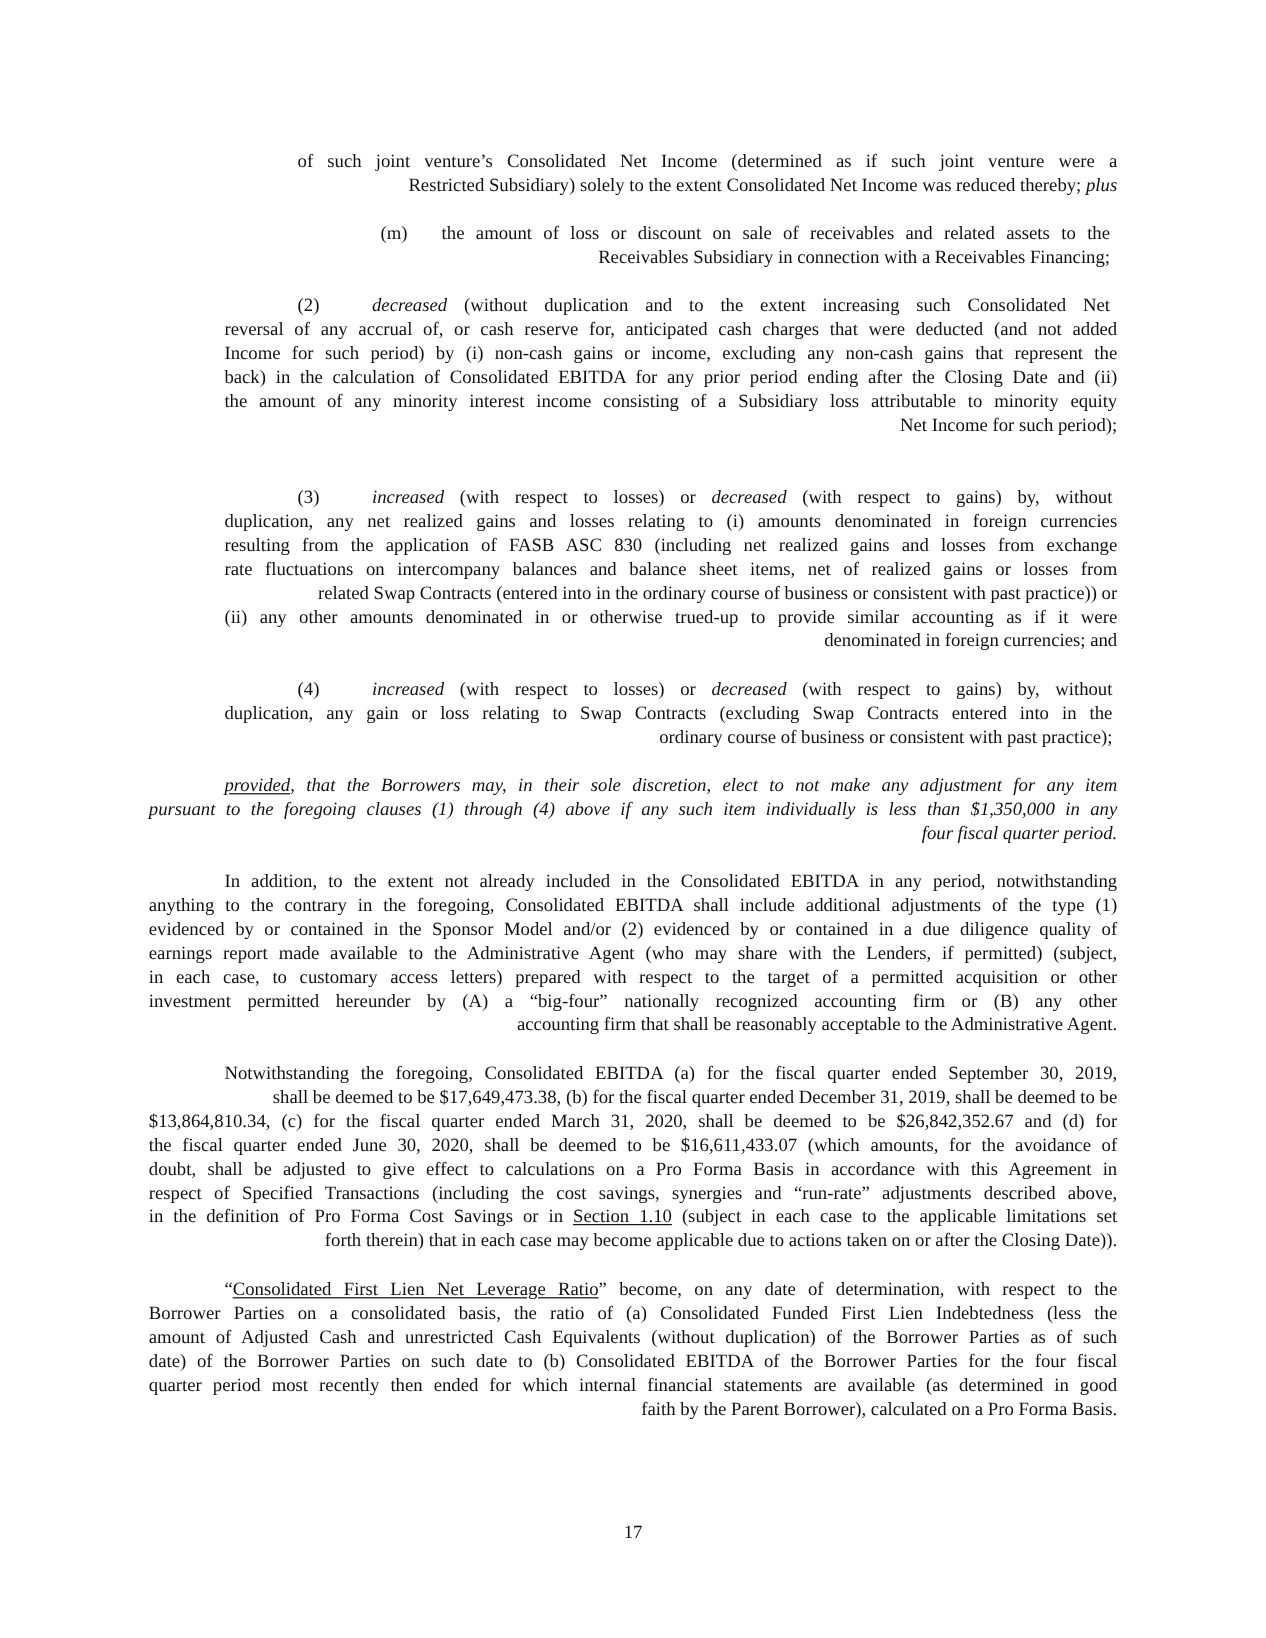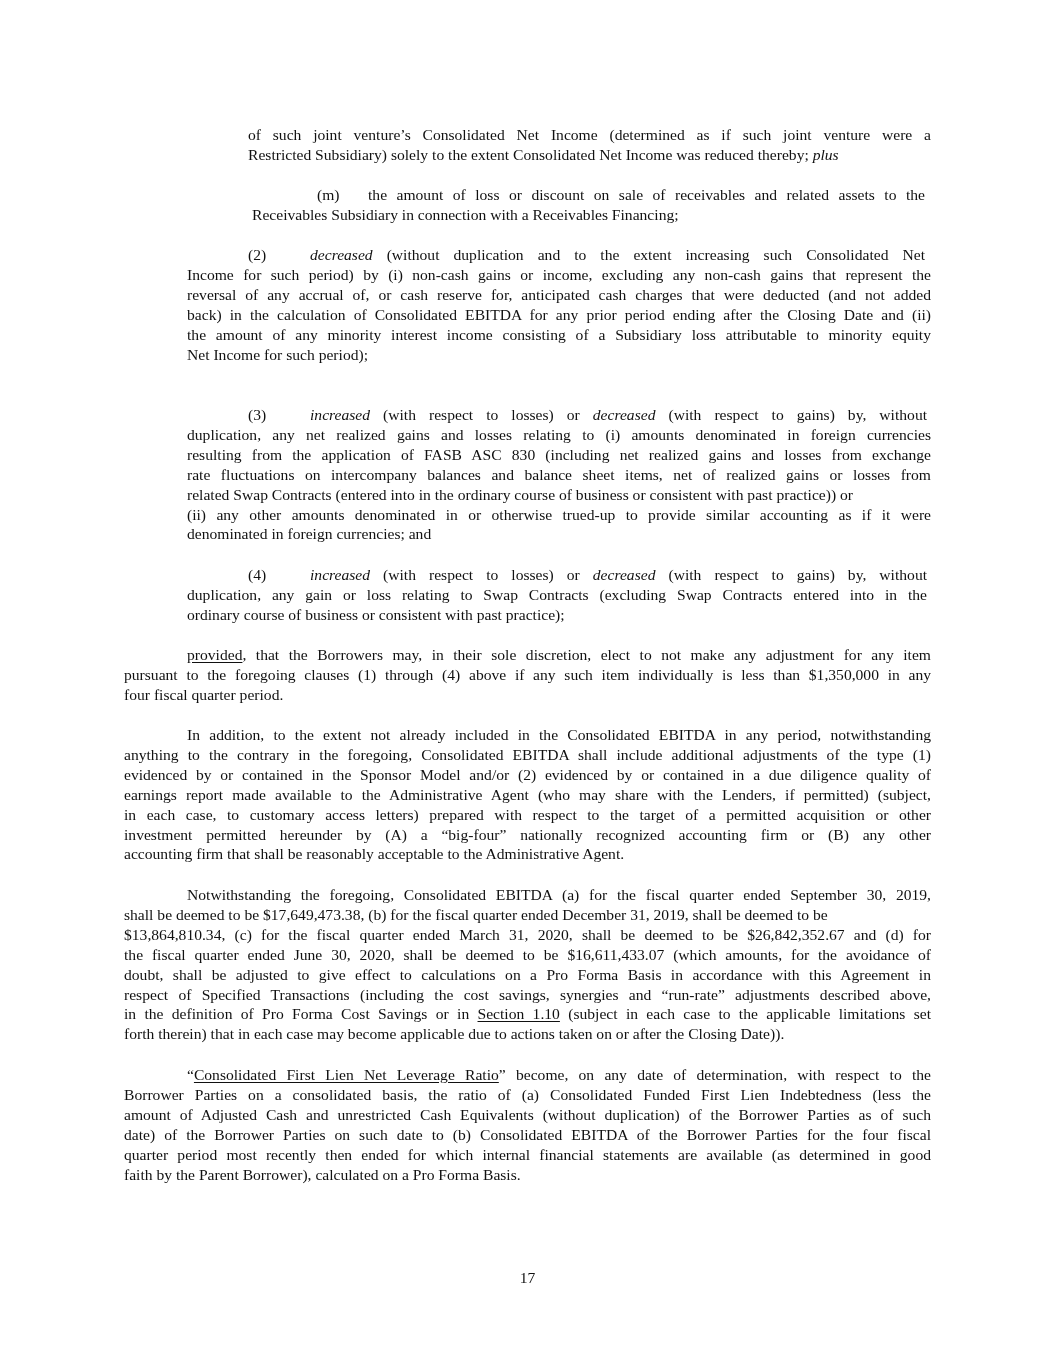--- a/index.html
+++ b/index.html
@@ -11,47 +11,47 @@
     font-size: 15.6px; line-height: 19.9px;
   }
   .blk { position: absolute; text-align: justify; margin: 0; }
   i { font-style: italic; }
   u { text-decoration: underline; text-underline-offset: 2px; }
   #b1 { left: 248px; top: 125px; width: 683px; }
   #b2 { left: 252px; top: 185px; width: 673px; }
   #b3 { left: 187px; top: 245px; width: 744px; }
   #b4 { left: 187px; top: 405px; width: 744px; }
   #b5 { left: 187px; top: 565px; width: 740px; }
-  #b6 { left: 124px; top: 645px; width: 807px; }
+  #b6 { left: 124px; top: 645px; width: 807px; font-style: italic; }
   #b7 { left: 124px; top: 725px; width: 807px; }
   #b8 { left: 124px; top: 885px; width: 807px; }
   #b9 { left: 124px; top: 1065px; width: 807px; }
   #pagenum { position: absolute; left: 0; width: 1055px; top: 1268px; text-align: center; }
   .jl { display: block; text-align: justify; text-align-last: justify; white-space: normal; }
-  .ll { display: block; text-align: left; }
+  .ll { display: block; text-align: right; }
 </style>
 </head>
 <body>
 
 <div class="page">
 
   <div class="blk" id="b1">
     <span class="jl">of such joint venture’s Consolidated Net Income (determined as if such joint venture were a</span>
     <span class="ll"><span style="white-space: pre-wrap;">Restricted Subsidiary) solely to the extent Consolidated Net Income was reduced thereby; </span><i>plus</i></span>
   </div>
 
   <div class="blk" id="b2">
     <span class="jl" style="padding-left:0;"><span style="display:inline-block;width:51px;margin-left:65px;">(m)</span><span>the amount of loss or discount on sale of receivables and related assets to the</span></span>
     <span class="ll">Receivables Subsidiary in connection with a Receivables Financing;</span>
   </div>
 
   <div class="blk" id="b3">
     <span class="jl" style="padding-right:6px;"><span style="display:inline-block;width:62px;margin-left:61px;">(2)</span><i>decreased</i><span style="white-space: pre-wrap;"> (without duplication and to the extent increasing such Consolidated Net</span></span>
+    <span class="jl">reversal of any accrual of, or cash reserve for, anticipated cash charges that were deducted (and not added</span>
     <span class="jl">Income for such period) by (i) non-cash gains or income, excluding any non-cash gains that represent the</span>
-    <span class="jl">reversal of any accrual of, or cash reserve for, anticipated cash charges that were deducted (and not added</span>
     <span class="jl">back) in the calculation of Consolidated EBITDA for any prior period ending after the Closing Date and (ii)</span>
     <span class="jl">the amount of any minority interest income consisting of a Subsidiary loss attributable to minority equity</span>
     <span class="ll">Net Income for such period);</span>
   </div>
 
   <div class="blk" id="b4">
     <span class="jl" style="padding-right:4px;"><span style="display:inline-block;width:62px;margin-left:61px;">(3)</span><i>increased</i><span style="white-space: pre-wrap;"> (with respect to losses) or </span><i>decreased</i><span style="white-space: pre-wrap;"> (with respect to gains) by, without</span></span>
     <span class="jl">duplication, any net realized gains and losses relating to (i) amounts denominated in foreign currencies</span>
     <span class="jl">resulting from the application of FASB ASC 830 (including net realized gains and losses from exchange</span>
     <span class="jl">rate fluctuations on intercompany balances and balance sheet items, net of realized gains or losses from</span>

